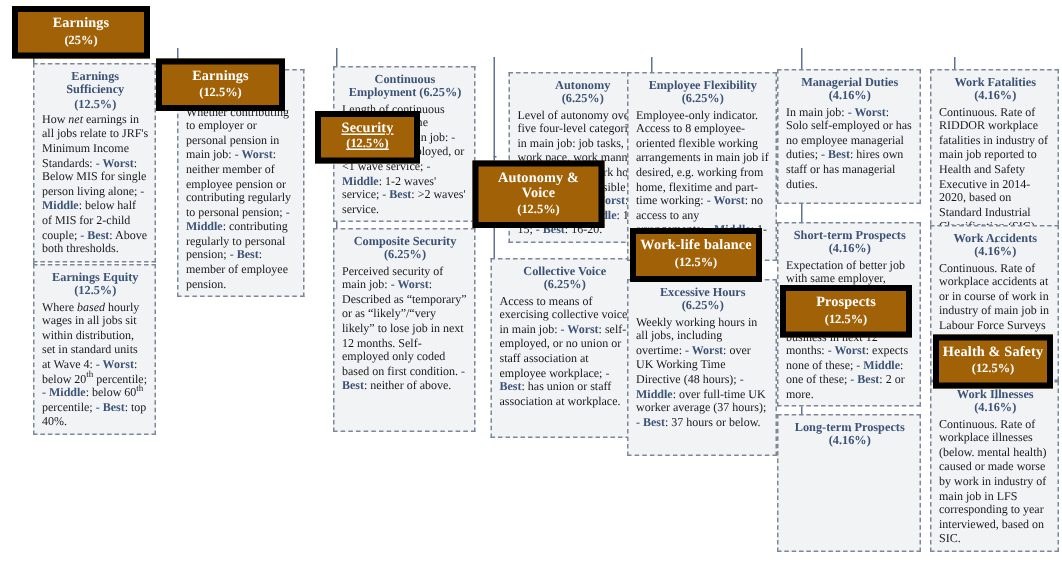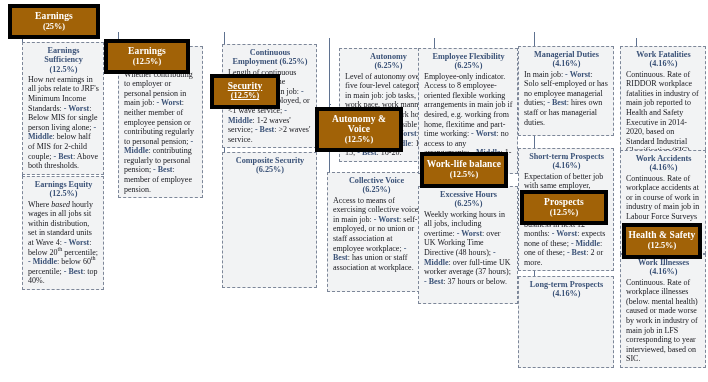--- a/index.html
+++ b/index.html
@@ -103,20 +103,21 @@
     </div>
     <div class="vline" style="left: 224px; top: 32px; height: 188px;"></div>
     <div class="hline" style="left: 224px; top: 91px; width: 2px;"></div>
     <div class="sub-box" style="left: 222px; top: 44px; width: 95px; min-height: 94px;">
       <span class="sub-title">Continuous Employment (6.25%)</span>
       <span class="sub-body">Length of continuous service with same employer in main job: <span class="lvl">- Worst</span>: self-employed, or &lt;1 wave service; <span class="lvl">- Middle</span>: 1-2 waves' service; <span class="lvl">- Best</span>: &gt;2 waves' service.</span>
     </div>
     <div class="hline" style="left: 224px; top: 220px; width: 2px;"></div>
     <div class="sub-box" style="left: 222px; top: 152px; width: 95px; min-height: 136px;">
       <span class="sub-title">Composite Security<br>(6.25%)</span>
+      <span class="sub-body">Perceived security of main job: <span class="lvl">- Worst</span>: Described as “temporary” or as “likely”/“very likely” to lose job in next 12 months. Self-employed only coded based on first condition. <span class="lvl">- Best</span>: neither of above.</span>
     </div>
     <div class="dim-header" style="left: 315px; top: 2px; width: 88px; min-height: 36px;">
       <span class="dim-title">Autonomy &amp; Voice</span>
       <span class="dim-weight">(12.5%)</span>
     </div>
     <div class="vline" style="left: 329px; top: 38px; height: 194px;"></div>
     <div class="hline" style="left: 329px; top: 104px; width: 2px;"></div>
     <div class="sub-box" style="left: 327px; top: 48px; width: 98px; min-height: 112px; margin-left: 12px;">
       <span class="sub-title">Autonomy<br>(6.25%)</span>
       <span class="sub-body">Level of autonomy over five four-level categories in main job: job tasks, work pace, work manner, task order and work hours, generating 16 possible scores (5-20): <span class="lvl">- Worst</span>: scores 5-9; <span class="lvl">- Middle</span>: 10-15; <span class="lvl">- Best</span>: 16-20.</span>

